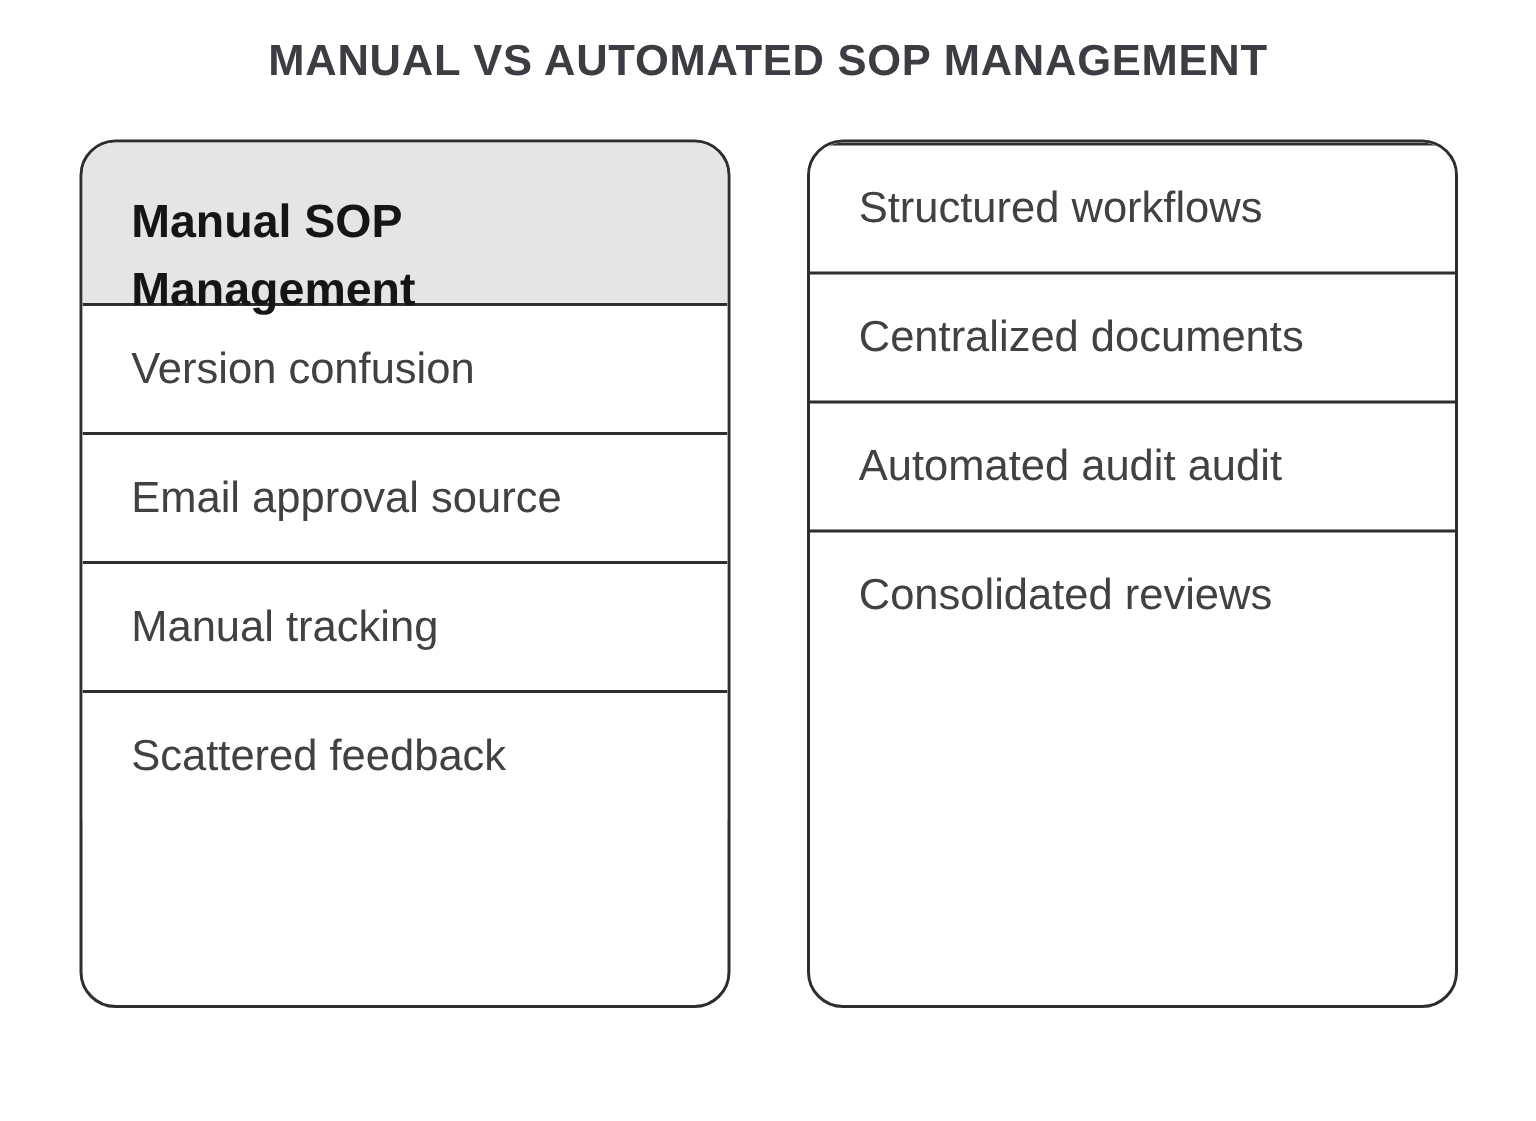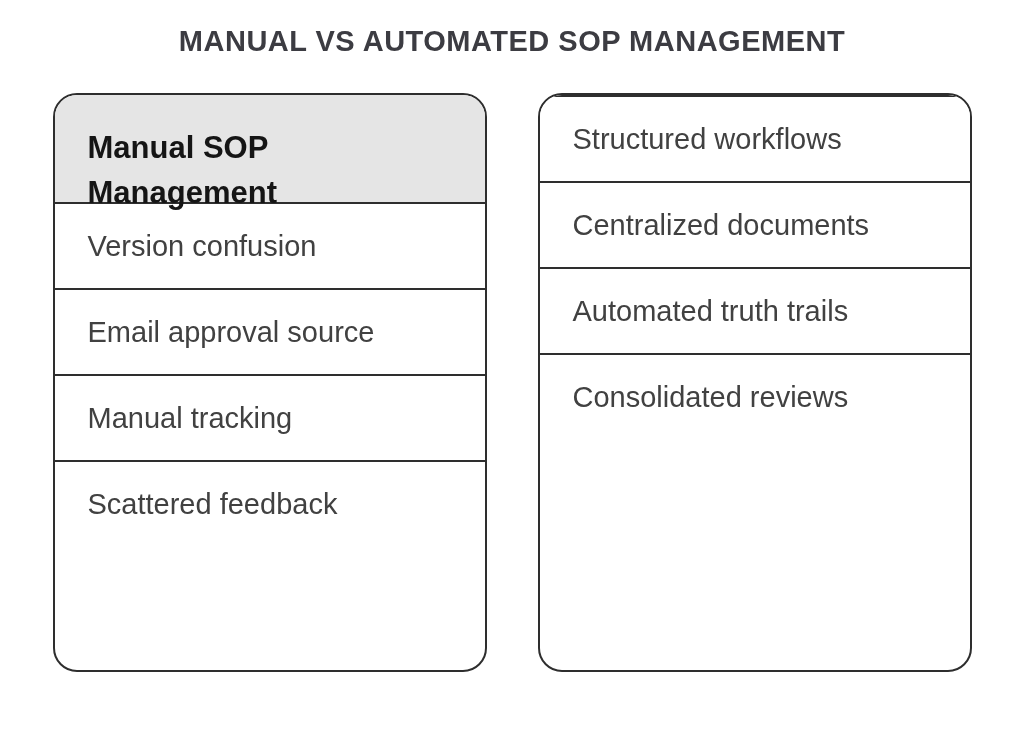--- a/index.html
+++ b/index.html
@@ -95,21 +95,21 @@
     </section>
 
     <section class="card">
       <div class="row">
         <span class="row-text">Structured workflows</span>
       </div>
       <div class="row">
         <span class="row-text">Centralized documents</span>
       </div>
       <div class="row">
-        <span class="row-text">Automated truth trails</span>
+        <span class="row-text">Automated audit audit</span>
       </div>
       <div class="row">
         <span class="row-text">Consolidated reviews</span>
       </div>
     </section>
 
   </div>
 </div>
 
 </body></html>

